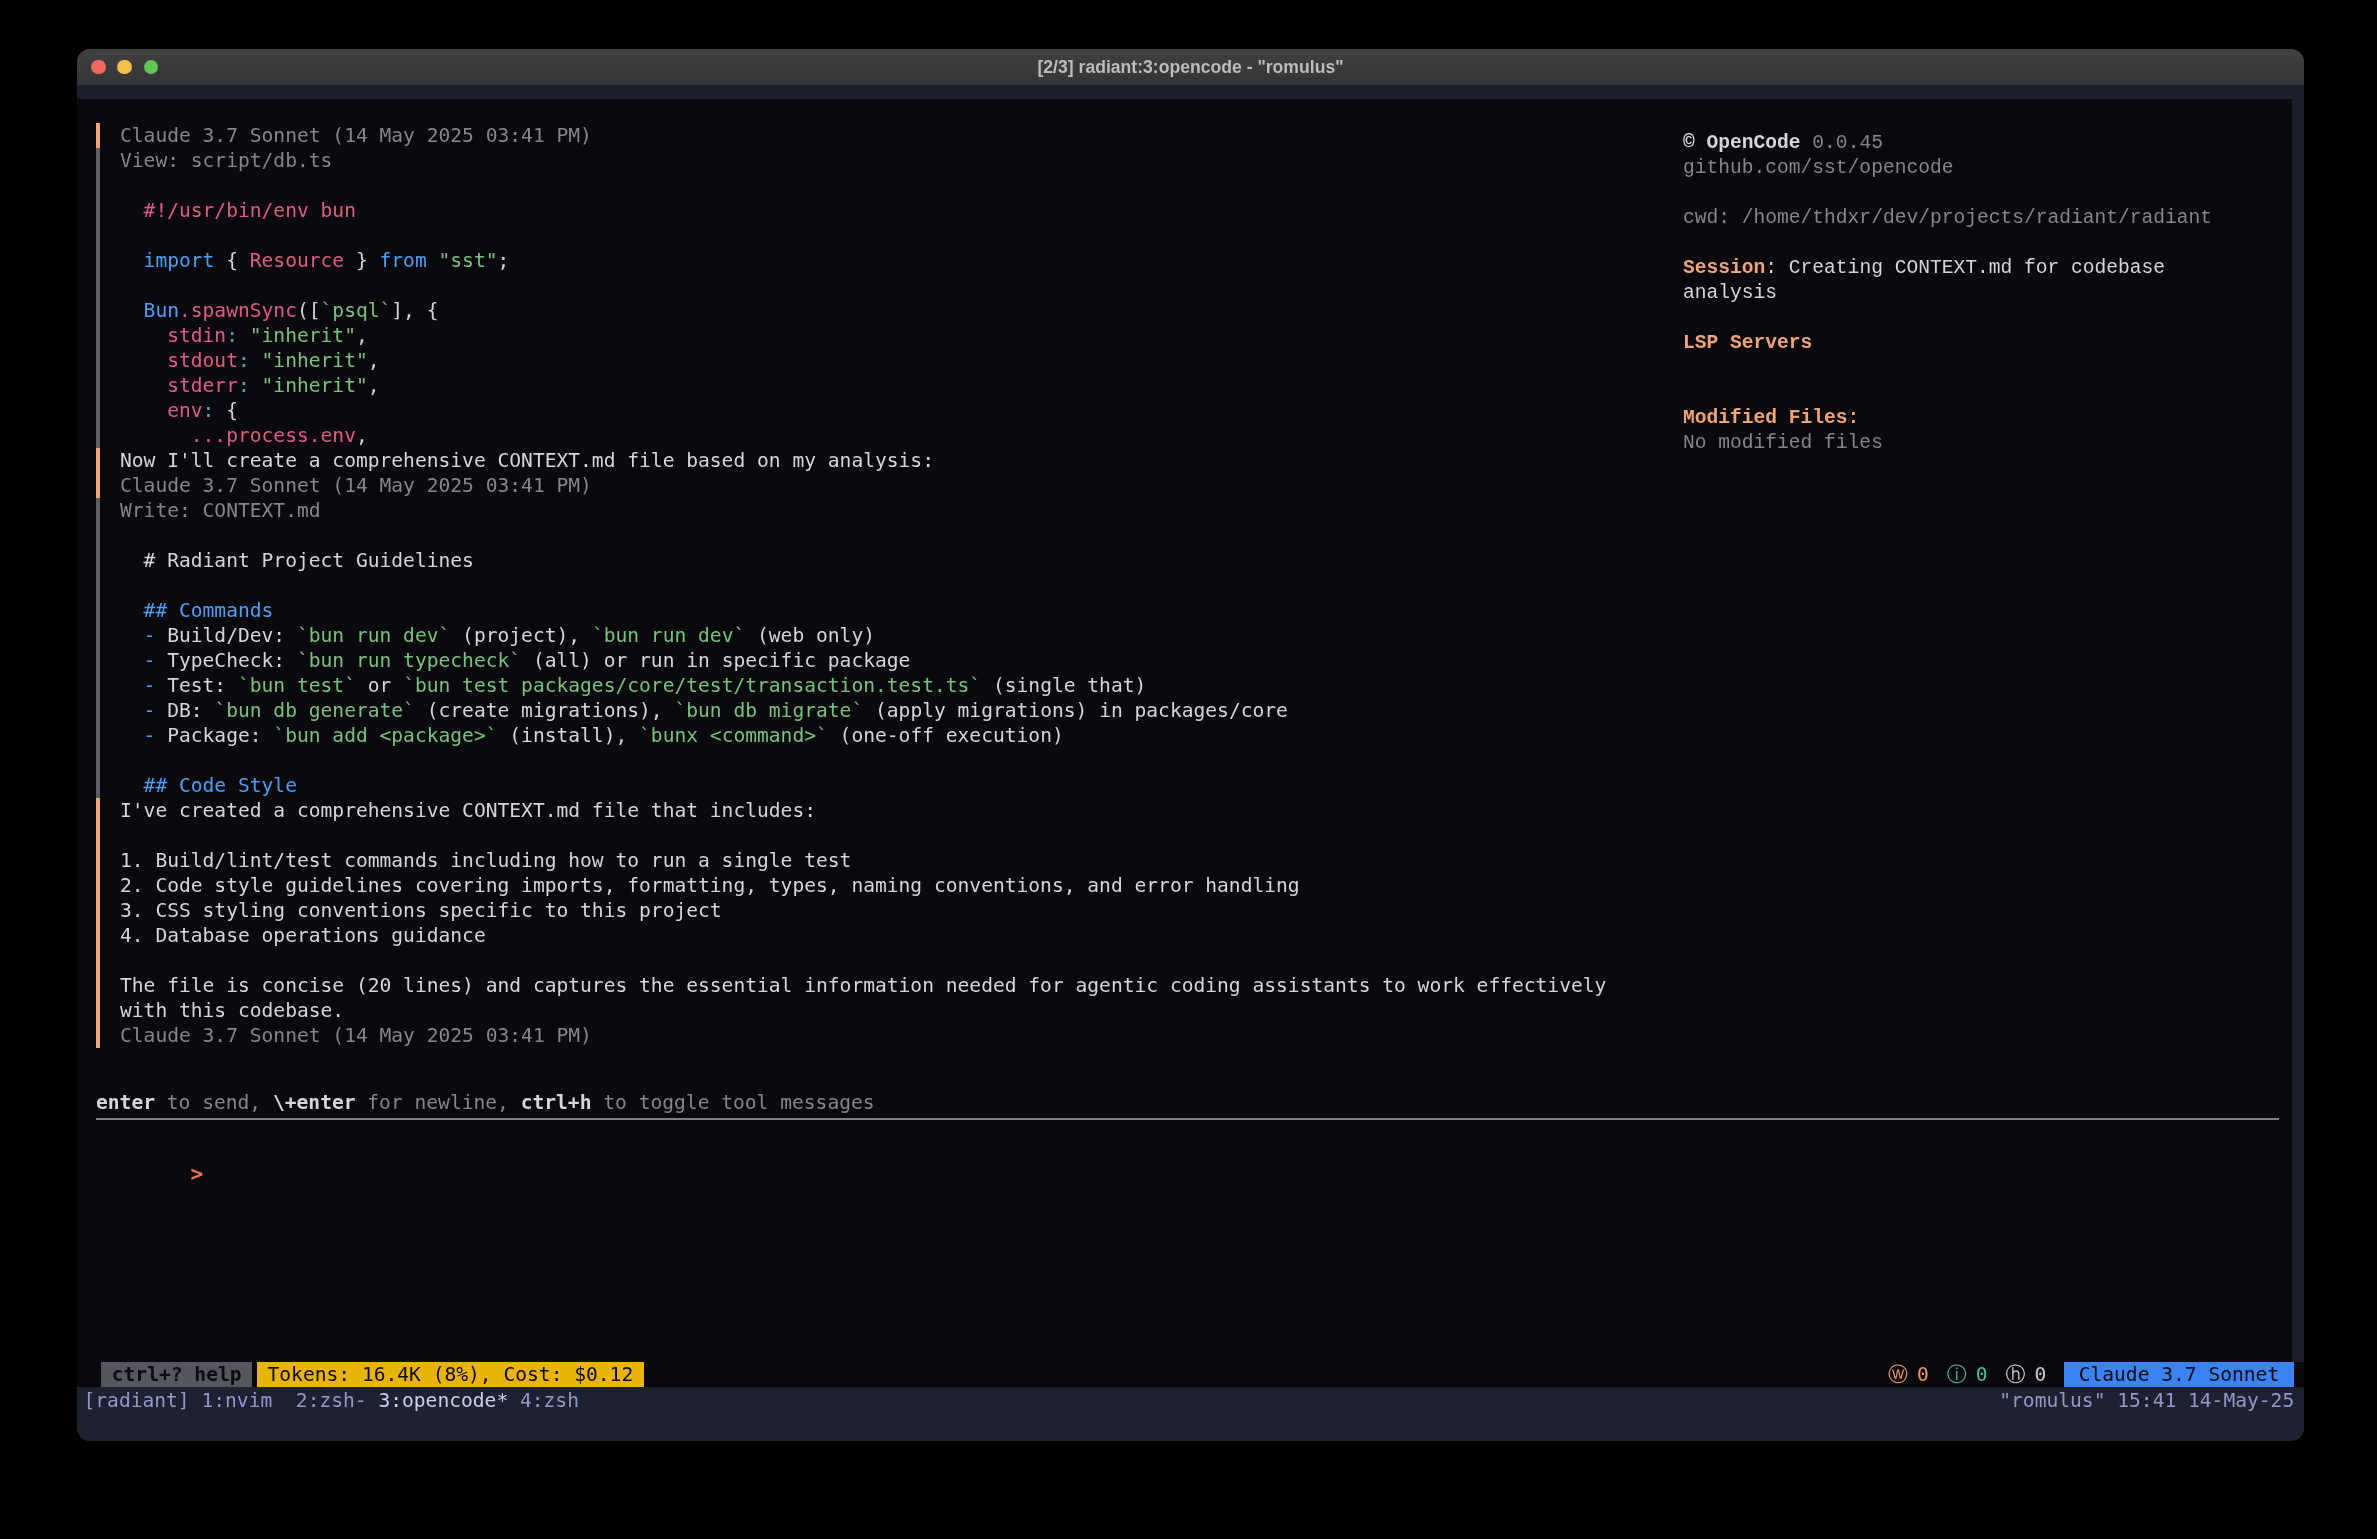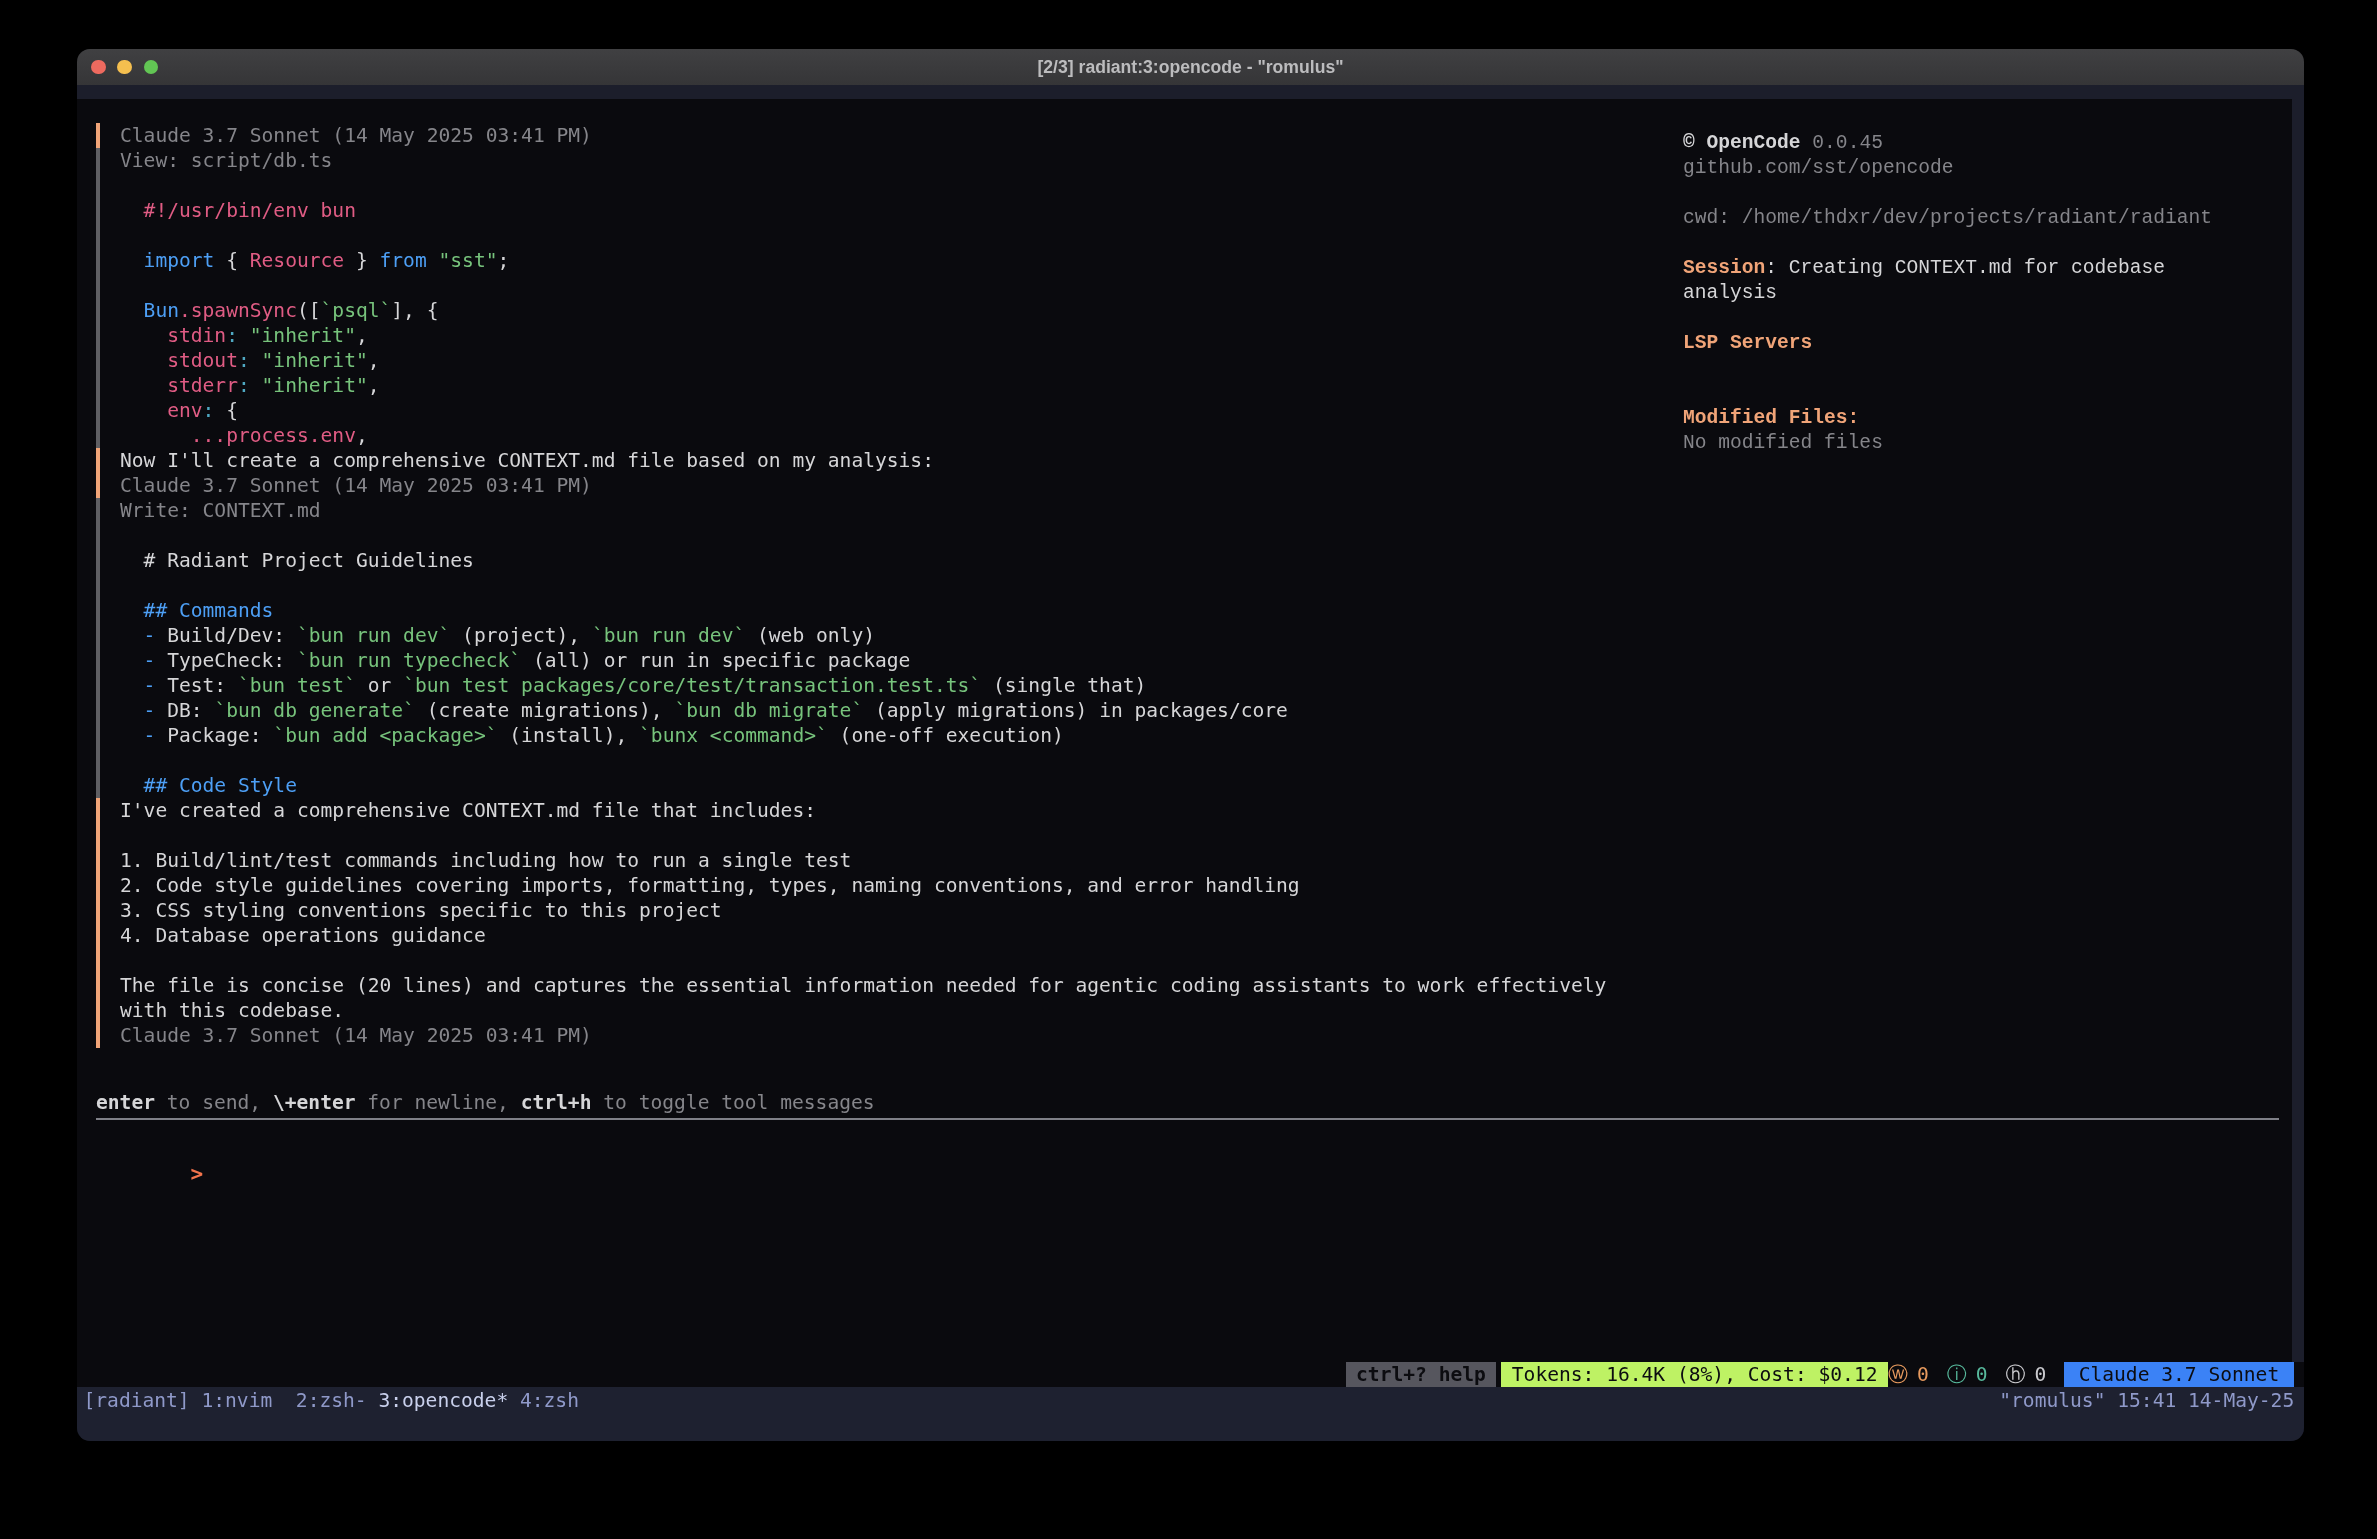--- a/index.html
+++ b/index.html
@@ -39,25 +39,25 @@
   .c-tm{color:#8f99c9;}
   .c-tmb{color:#c9d0ec;}
   .hintline{margin-top:42px;}
   .hr{margin-top:2.6px;height:2px;background:#7f8087;width:100%;}
   .promptline{margin-top:17px;}
   .prompt-symbol{color:#f3744c;font-weight:700;font-size:21px;line-height:25px;}
   
   .sidebar{position:absolute;left:1606px;top:46px;width:607px;font-family:Liberation Mono, monospace;}
   
   .statusbar{position:absolute;left:12px;top:1313px;right:0;height:25px;
-             display:flex;align-items:center;justify-content:flex-end;}
+             display:flex;align-items:center;justify-content:space-between;gap:30px;}
   .sb-left{display:flex;align-items:stretch;padding-left:12.4px;gap:5.2px;height:25px;}
   .chip{font-size:19.6px;line-height:25px;padding:0 10.4px;font-weight:700;color:#0c0c10;white-space:pre;}
   .chip-dark{background:#56565e;}
-  .chip-light{background:#bef264;font-weight:400;}
+  .chip-light{background:#eab308;font-weight:400;}
   .sb-right{display:flex;align-items:center;padding-right:10.4px;gap:18px;height:25px;}
   .diag{display:flex;align-items:center;gap:9px;font-size:19.6px;line-height:25px;}
   .diag .icon{font-size:20px;}
   .diag-warn{color:#e79a5e;}
   .diag-info{color:#57b99c;}
   .diag-hint{color:#cacace;}
   .chip-model{background:#3b82f6;font-weight:400;padding:0 14.4px;}
   
   .tmuxbar{position:absolute;left:0;top:1338px;right:0;bottom:0;background:#1e2130;}
   .tmux-row{display:flex;justify-content:space-between;padding:1.3px 9.8px 0 6.5px;

